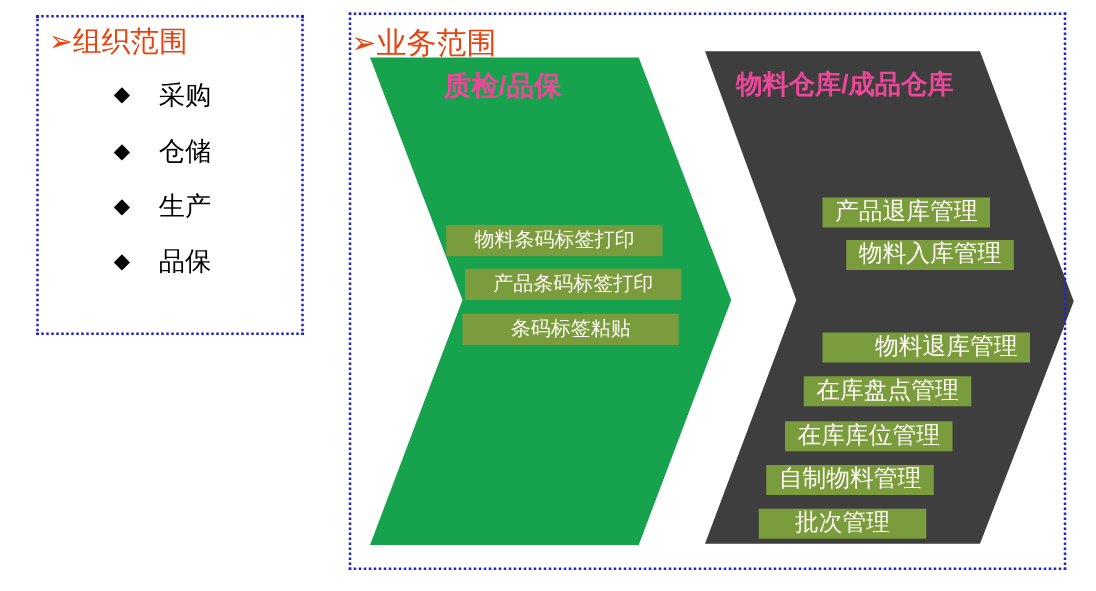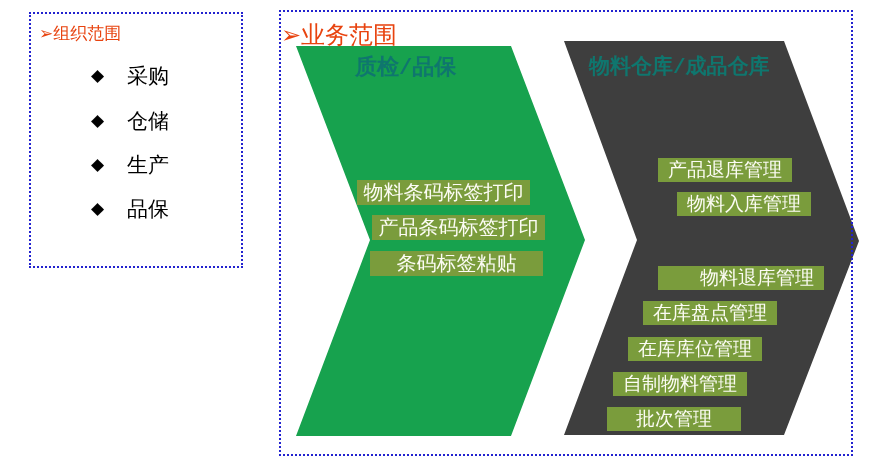--- a/index.html
+++ b/index.html
@@ -28,51 +28,51 @@
     background:transparent;
     box-sizing:border-box;
   }
   .box-org{left:29px;top:12px;width:214px;height:256px;}
   .box-parts{left:33px;top:292px;width:206px;height:169px;}
   .box-business{left:279px;top:10px;width:574px;height:446px;background:transparent;}
 
   .box-title{
     position:absolute;left:8px;top:8px;
     color:var(--red);
-    font-size:17px;line-height:24px;
+    font-size:23px;line-height:24px;
     white-space:nowrap;
   }
   .business-title{left:0;top:10px;font-size:24px;line-height:26px;}
 
   .org-item{
     position:absolute;left:60px;
     display:flex;align-items:center;gap:23px;
     color:#000;font-size:21px;line-height:24px;white-space:nowrap;
   }
   .diamond{font-size:17px;color:#000;}
 
   .parts-item{
     position:absolute;left:55px;
     color:#000;font-size:21px;line-height:24px;white-space:nowrap;
   }
 
   .arrow-header{
     position:absolute;
-    color:#0f766e;
-    font-family:Liberation Mono, monospace;
+    color:#ec4899;
+    font-family:Liberation Sans, sans-serif;
     font-weight:bold;
     white-space:nowrap;
   }
   .green-header{left:355px;top:56px;font-size:22px;line-height:25px;}
   .dark-header{left:589px;top:55px;font-size:21px;line-height:25px;}
 
   .g-label{
     position:absolute;width:173px;height:25px;
     background:var(--olive);color:var(--label-text);
-    font-size:20px;line-height:25px;text-align:center;white-space:nowrap;
+    font-size:16px;line-height:25px;text-align:center;white-space:nowrap;
   }
   .d-label{
     position:absolute;width:134px;height:24px;
     background:var(--olive);color:var(--label-text);
     font-size:19px;line-height:24px;text-align:center;white-space:nowrap;
   }
 </style>
 </head>
 <body>
 

